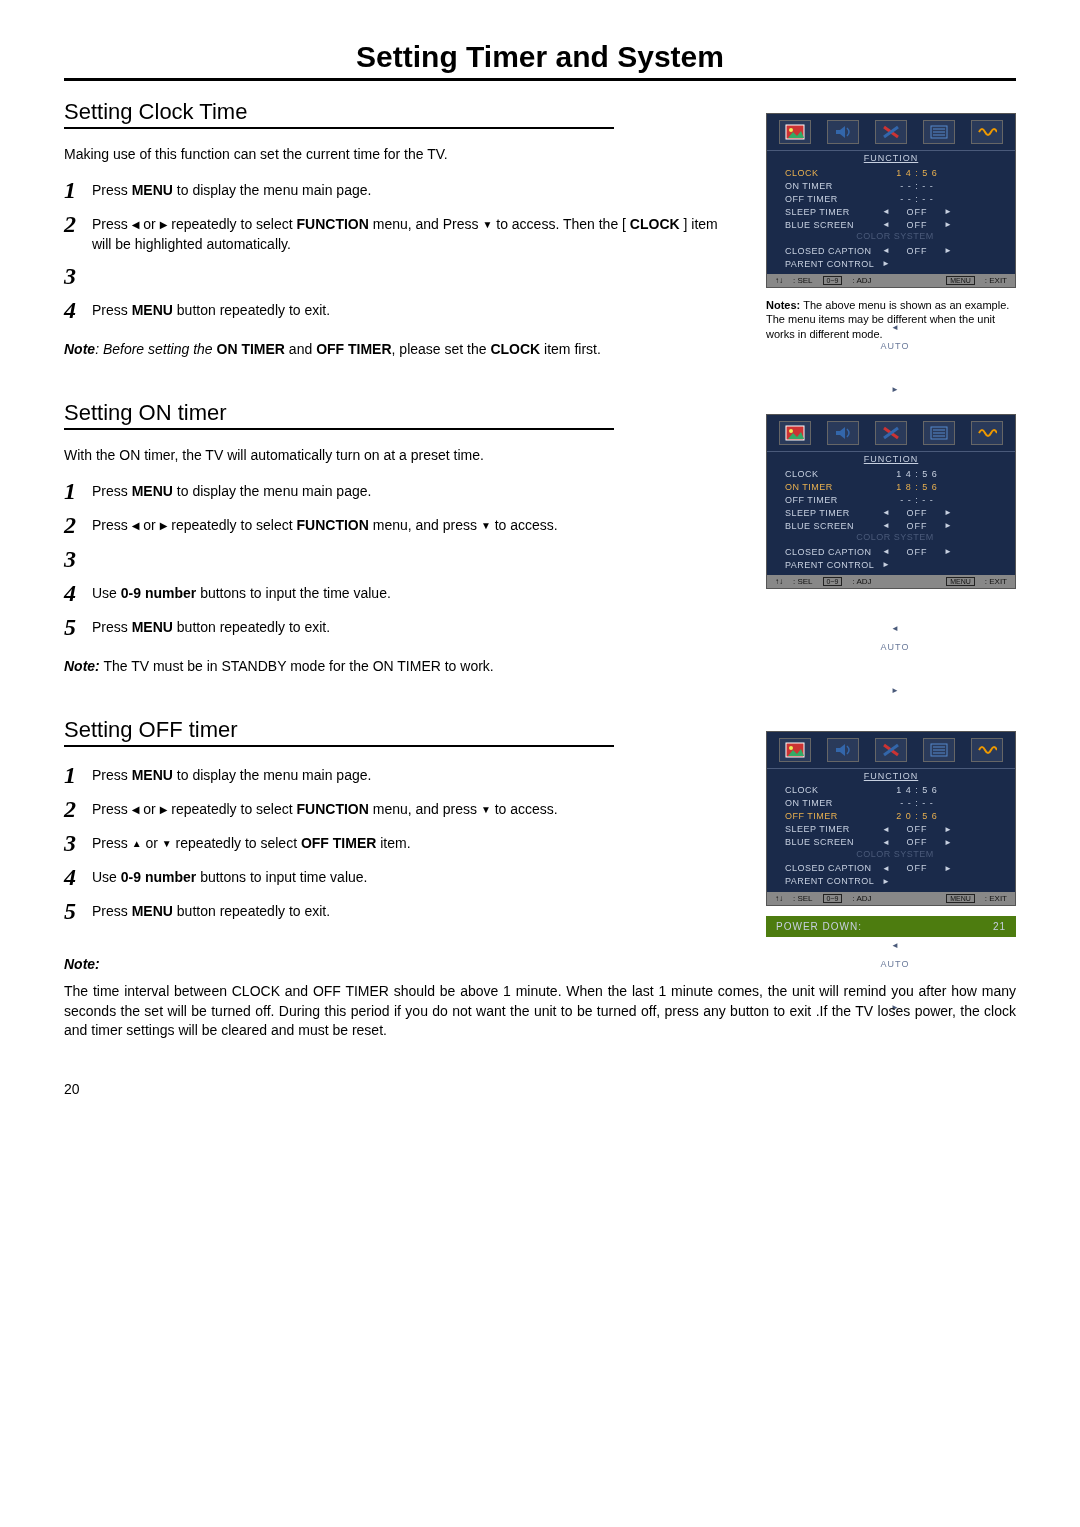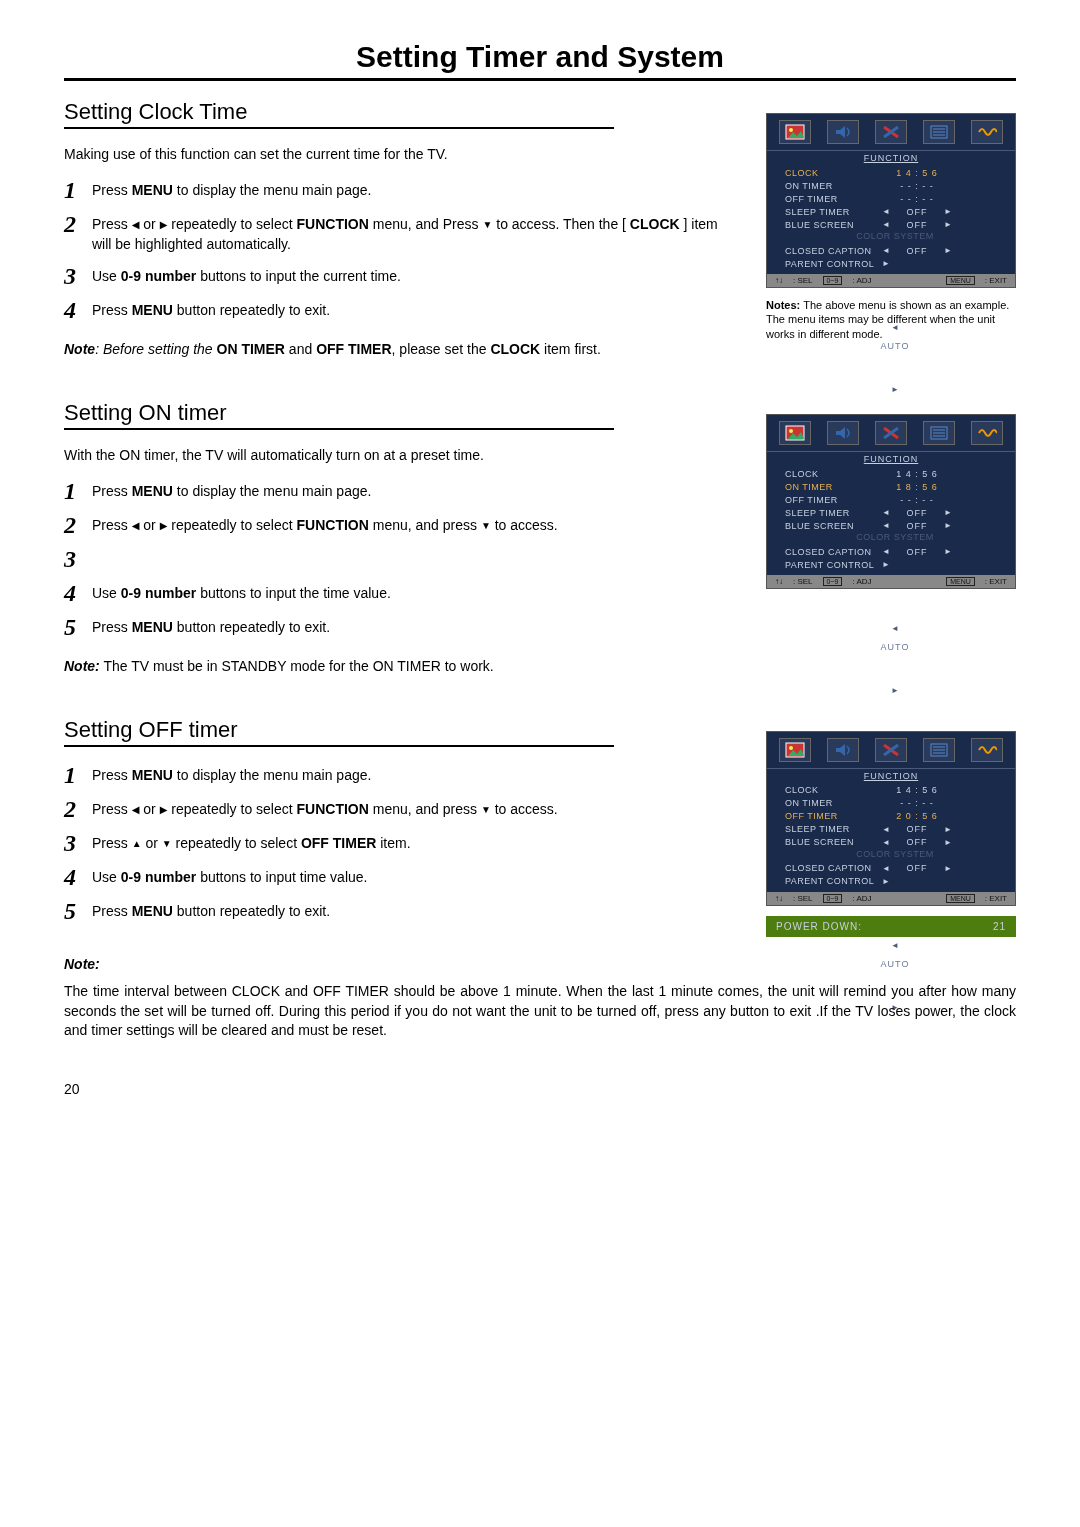--- a/index.html
+++ b/index.html
@@ -71,23 +71,20 @@
           </span>
         </li>
         <li>
           <span class="step-num">2</span>
           <span class="step-txt">
             <span>Press </span><span class="tri tri-l"></span><span> or </span><span class="tri tri-r"></span><span> repeatedly to select </span><b>FUNCTION</b><span> menu, and Press </span><span class="tri tri-d"></span><span> to access. Then the [ </span><b>CLOCK</b><span> ] item will be highlighted automatically.</span>
           </span>
         </li>
         <li>
           <span class="step-num">3</span>
-          <span class="step-txt">
-            <span>Use </span><b>0-9 number</b><span> buttons to input the current time.</span>
-          </span>
         </li>
         <li>
           <span class="step-num">4</span>
           <span class="step-txt">
             <span>Press </span><b>MENU</b><span>  button repeatedly to exit.</span>
           </span>
         </li>
       </ul>
       <p class="note">
         <span class="note-em">Note</span><i><span>: Before setting the </span></i><b>ON TIMER</b><span> and </span><b>OFF TIMER</b><span>, please set the </span><b>CLOCK</b><span> item first.</span>

